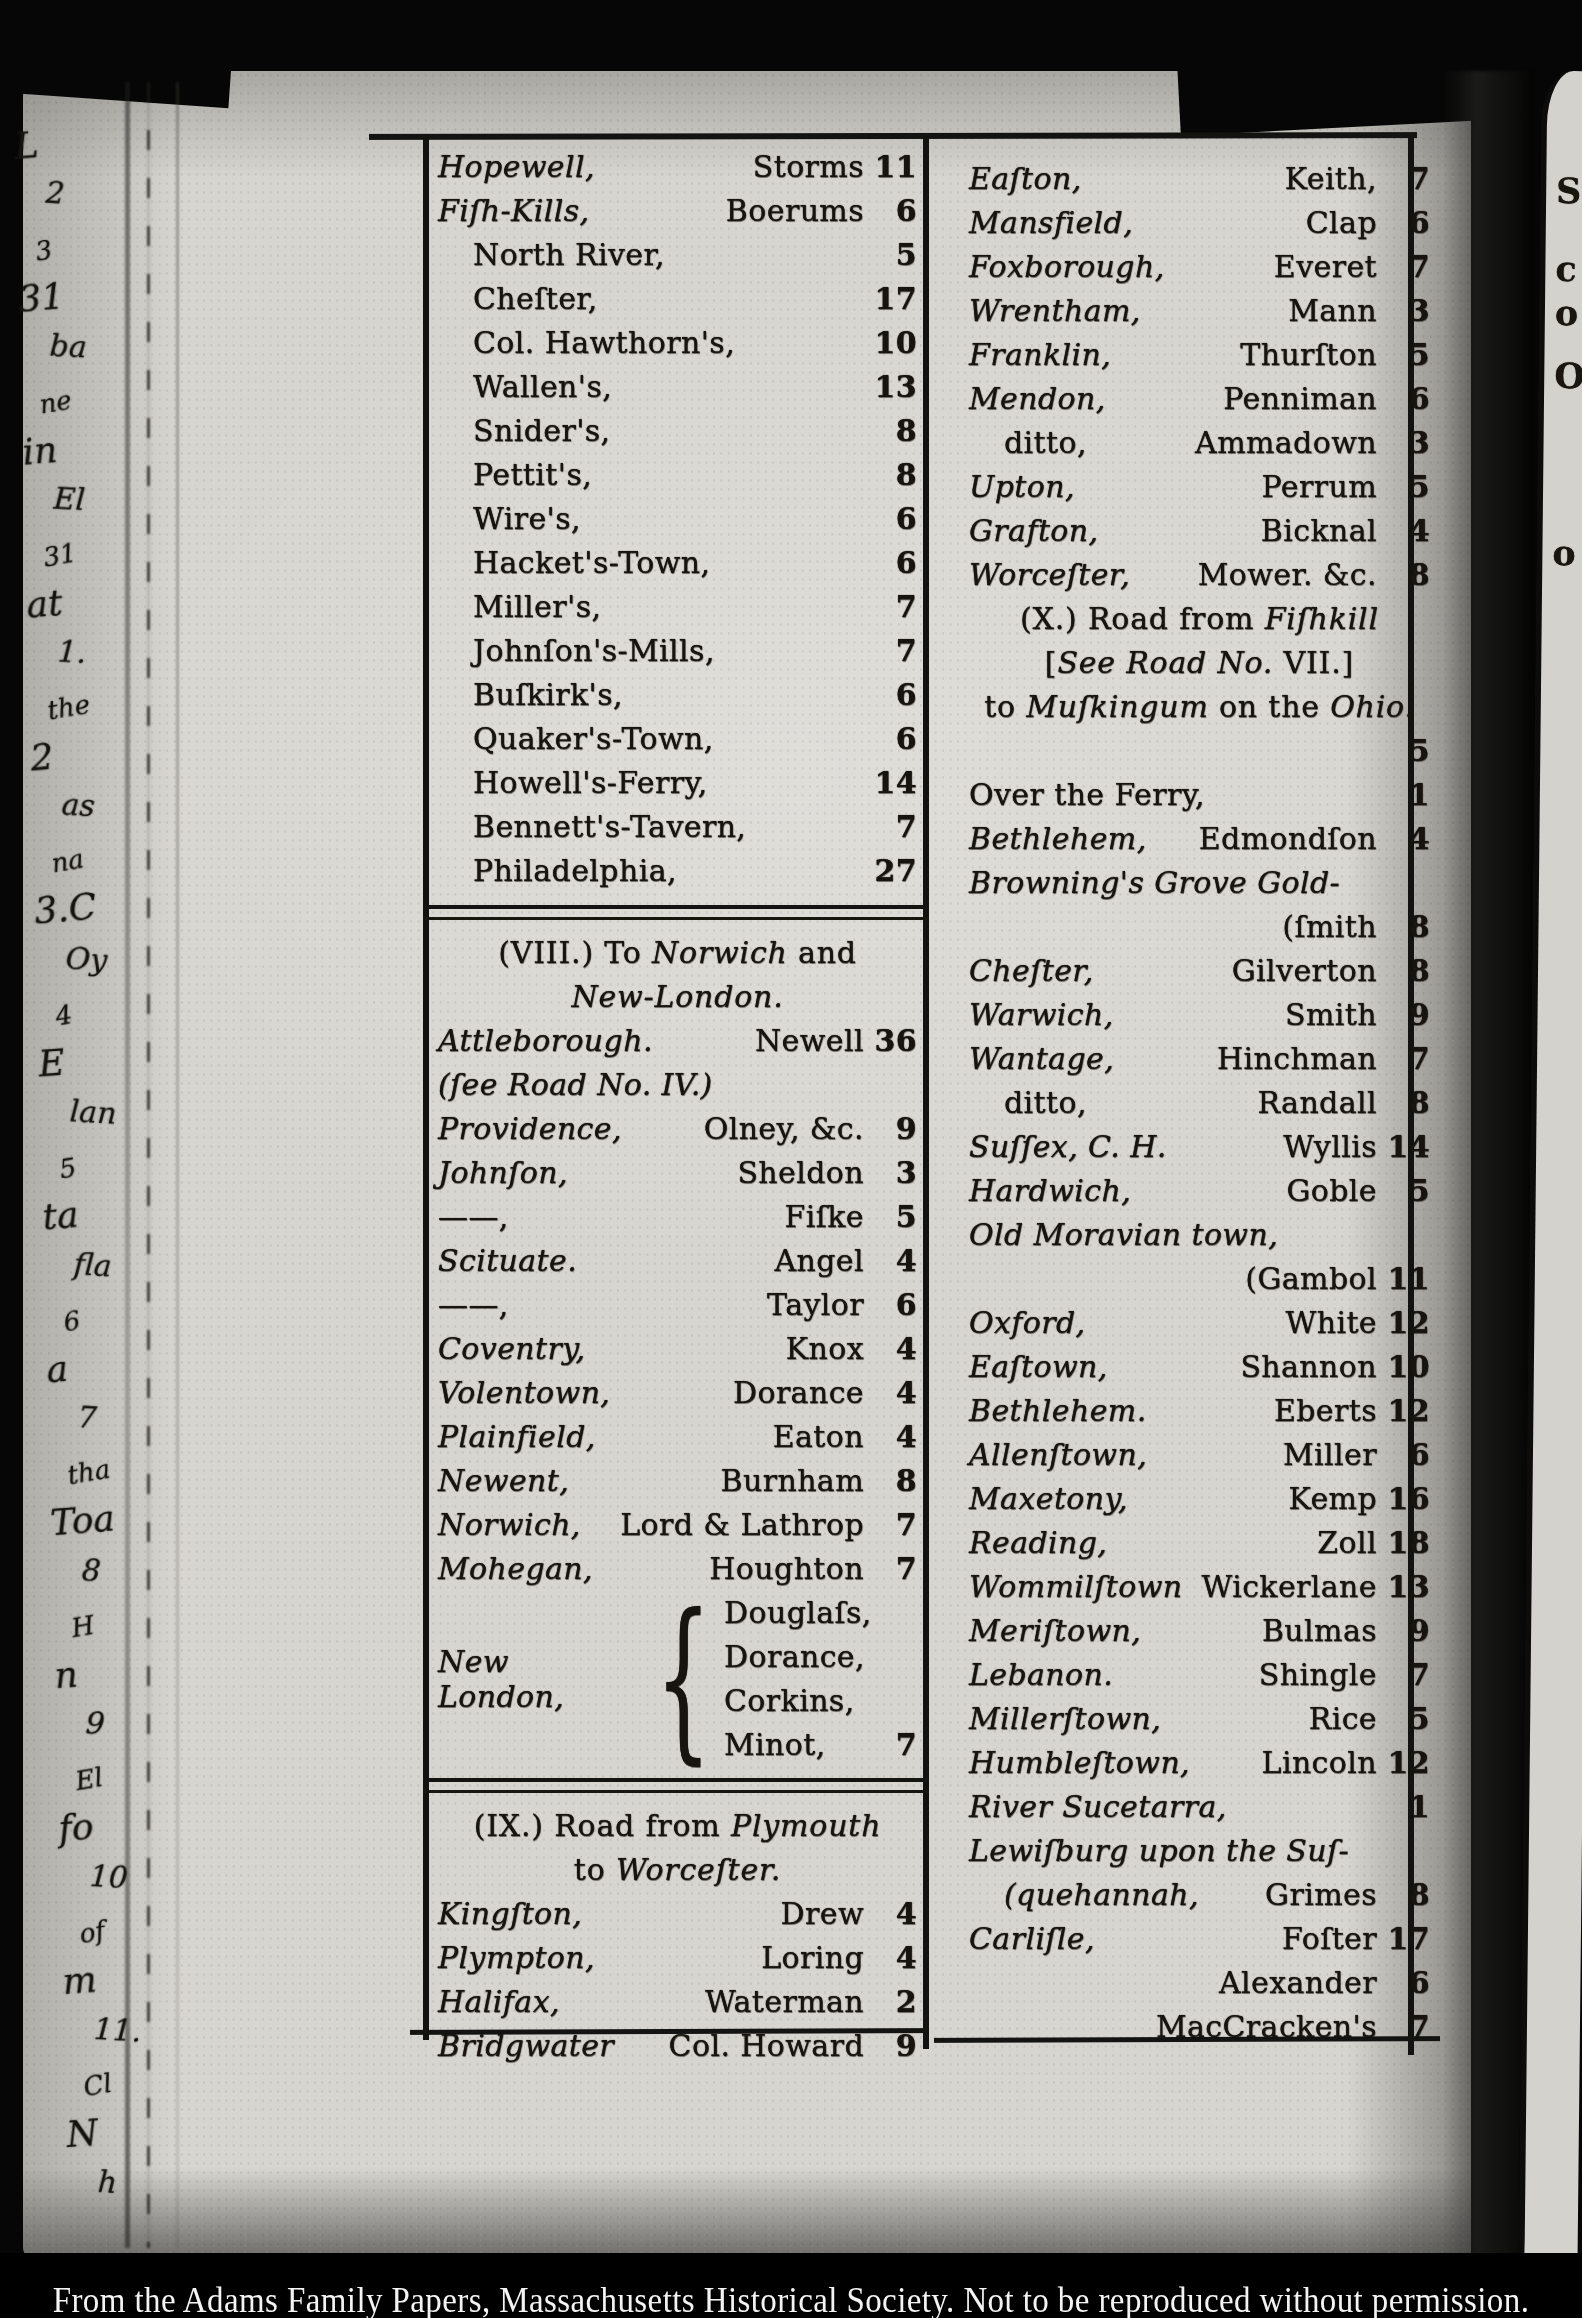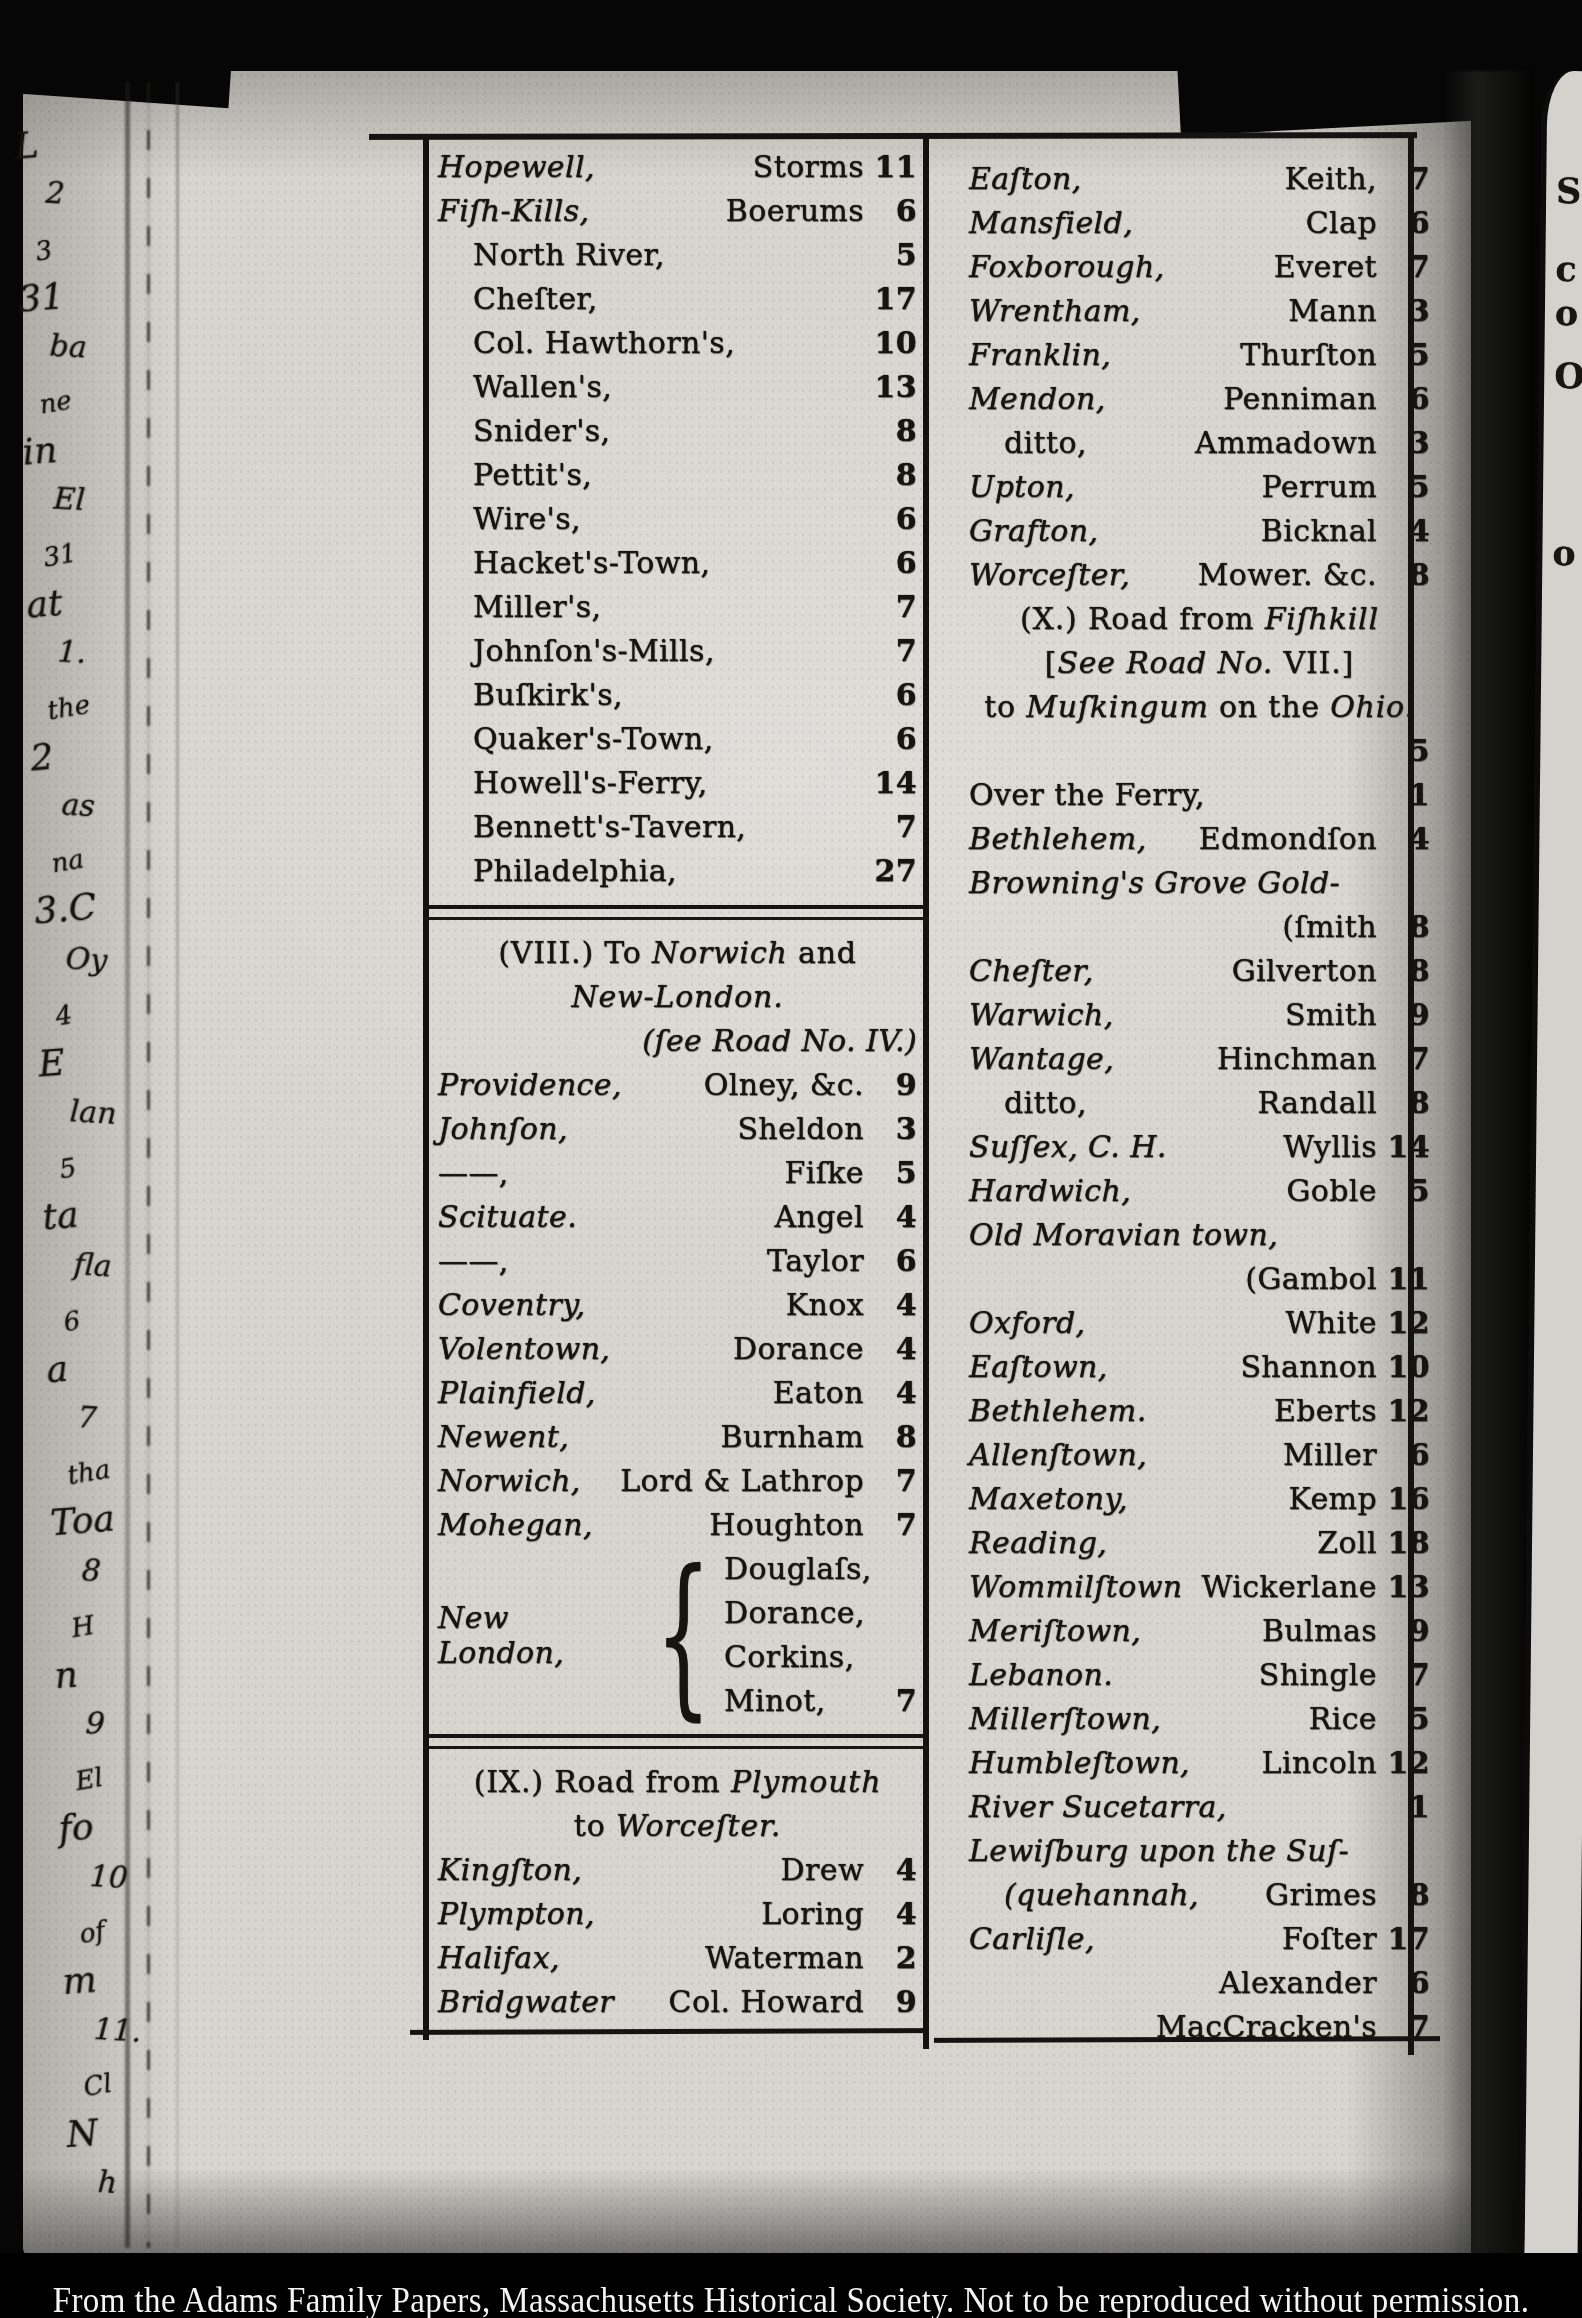--- a/index.html
+++ b/index.html
@@ -79,21 +79,21 @@
     text-shadow:0 0 1.1px rgba(23,20,15,.95), 0.5px 0.5px 0.7px rgba(23,20,15,.5);
     filter:blur(0.2px);
   }
   #left-col{left:438px;top:145px;width:479px;}
   #right-col{left:941px;top:157px;width:461px;margin-left:28px;}
   .row{display:flex;align-items:baseline;height:44px;line-height:43px;white-space:nowrap;}
   .row .place{flex:0 1 auto;}
   .row .sur{flex:1 1 auto;text-align:right;}
   .row .mi{width:53px;flex:0 0 auto;text-align:right;font-weight:bold;}
   .row.ind .place{padding-left:35px;}
-  .row.crow{display:block;text-align:right;}
+  .row.crow{display:block;text-align:left;}
   .it{font-style:italic;}
   .hline{height:44px;line-height:44px;text-align:center;letter-spacing:0.8px;white-space:nowrap;}
   .inrule{height:8.2px;border-top:4.1px solid #141412;border-bottom:3.3px solid #17170f;
           margin:11.5px -11.5px 11.5px -15px;filter:blur(0.6px);}
   
   .brace-block{display:flex;align-items:center;height:175px;}
   .bb-label{width:204px;font-style:italic;}
   .bb-brace{width:54px;font-size:175px;line-height:165px;transform:scaleX(0.5);
             font-weight:400;color:#17140f;}
   .bb-names{flex:1 1 auto;}
@@ -262,20 +262,25 @@
       <span class="mi">7</span>
     </div>
     <div class="row ind">
       <span class="place">Philadelphia,</span>
       <span class="sur"></span>
       <span class="mi">27</span>
     </div>
     <div class="inrule"></div>
     <div class="hline"><span class="ro">(VIII.) To </span><span class="it">Norwich</span><span class="ro"> and</span></div>
     <div class="hline"><span class="it">New-London.</span></div>
+    <div class="row">
+      <span class="place it">Attleborough.</span>
+      <span class="sur">Newell</span>
+      <span class="mi">36</span>
+    </div>
     <div class="row crow"><span class="place it">(ſee Road No. IV.)</span></div>
     <div class="row">
       <span class="place it">Providence,</span>
       <span class="sur">Olney, &amp;c.</span>
       <span class="mi">9</span>
     </div>
     <div class="row">
       <span class="place it">Johnſon,</span>
       <span class="sur">Sheldon</span>
       <span class="mi">3</span>

